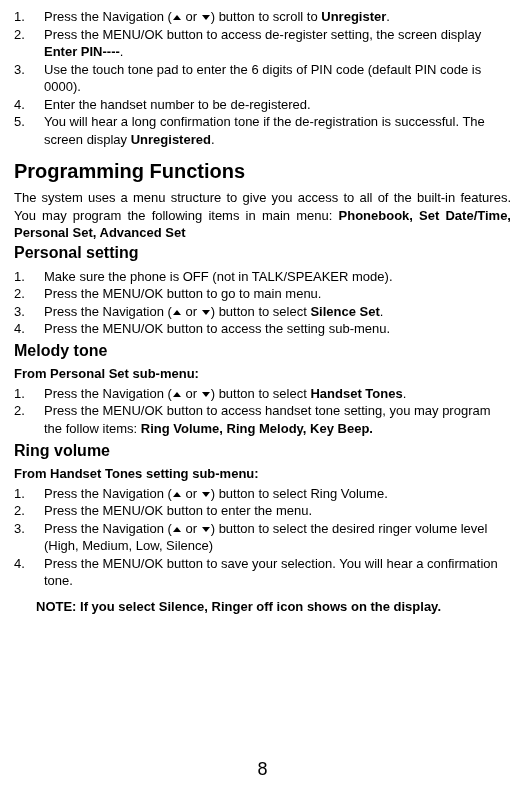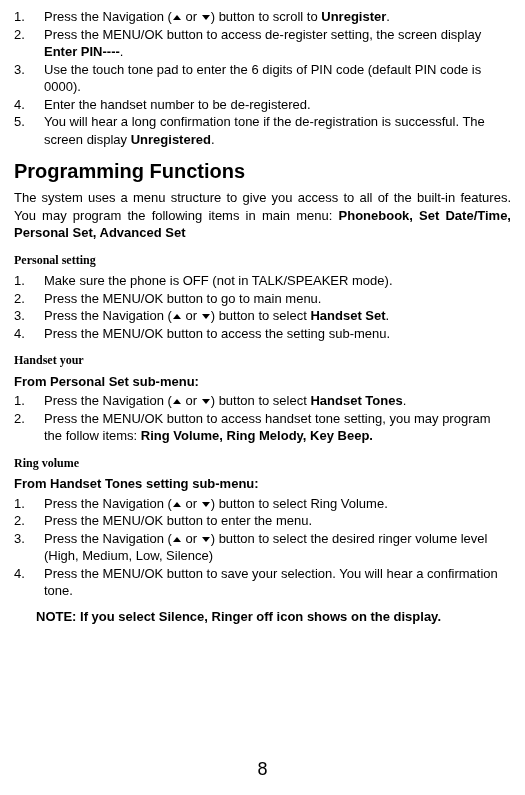--- a/index.html
+++ b/index.html
@@ -18,25 +18,23 @@
       line-height: 1.35;
       position: relative;
     }
     h2 {
       font-size: 20px;
       font-weight: bold;
       margin-top: 10px;
       margin-bottom: 4px;
     }
     h3 {
-      font-size: 12px;
+      font-size: 16px;
       font-weight: bold;
-      margin-top: 10px;
       margin-bottom: 4px;
-      font-family: Liberation Serif, serif;
     }
     .subh {
       font-weight: bold;
       margin-top: 4px;
       margin-bottom: 2px;
     }
     .intro {
       margin-top: 2px;
     }
     ol {
@@ -136,30 +134,30 @@
     <span class="num">1.</span>
     <span class="li-text">Make sure the phone is OFF (not in TALK/SPEAKER mode).</span>
   </li>
   <li>
     <span class="num">2.</span>
     <span class="li-text">Press the MENU/OK button to go to main menu.</span>
   </li>
   <li>
     <span class="num">3.</span>
     <span class="li-text">
-      <span>Press the Navigation (</span><span class="tri-up"></span><span> or </span><span class="tri-down"></span><span>) button to select </span><b>Handset Set</b><span>.</span>
+      <span>Press the Navigation (</span><span class="tri-up"></span><span> or </span><span class="tri-down"></span><span>) button to select </span><b>Silence Set</b><span>.</span>
     </span>
   </li>
   <li>
     <span class="num">4.</span>
     <span class="li-text">Press the MENU/OK button to access the setting sub-menu.</span>
   </li>
 </ol>
 
-<h3>Handset your</h3>
+<h3>Melody tone</h3>
 <p class="subh">From Personal Set sub-menu:</p>
 <ol>
   <li>
     <span class="num">1.</span>
     <span class="li-text">
       <span>Press the Navigation (</span><span class="tri-up"></span><span> or </span><span class="tri-down"></span><span>) button to select </span><b>Handset Tones</b><span>.</span>
     </span>
   </li>
   <li>
     <span class="num">2.</span>

